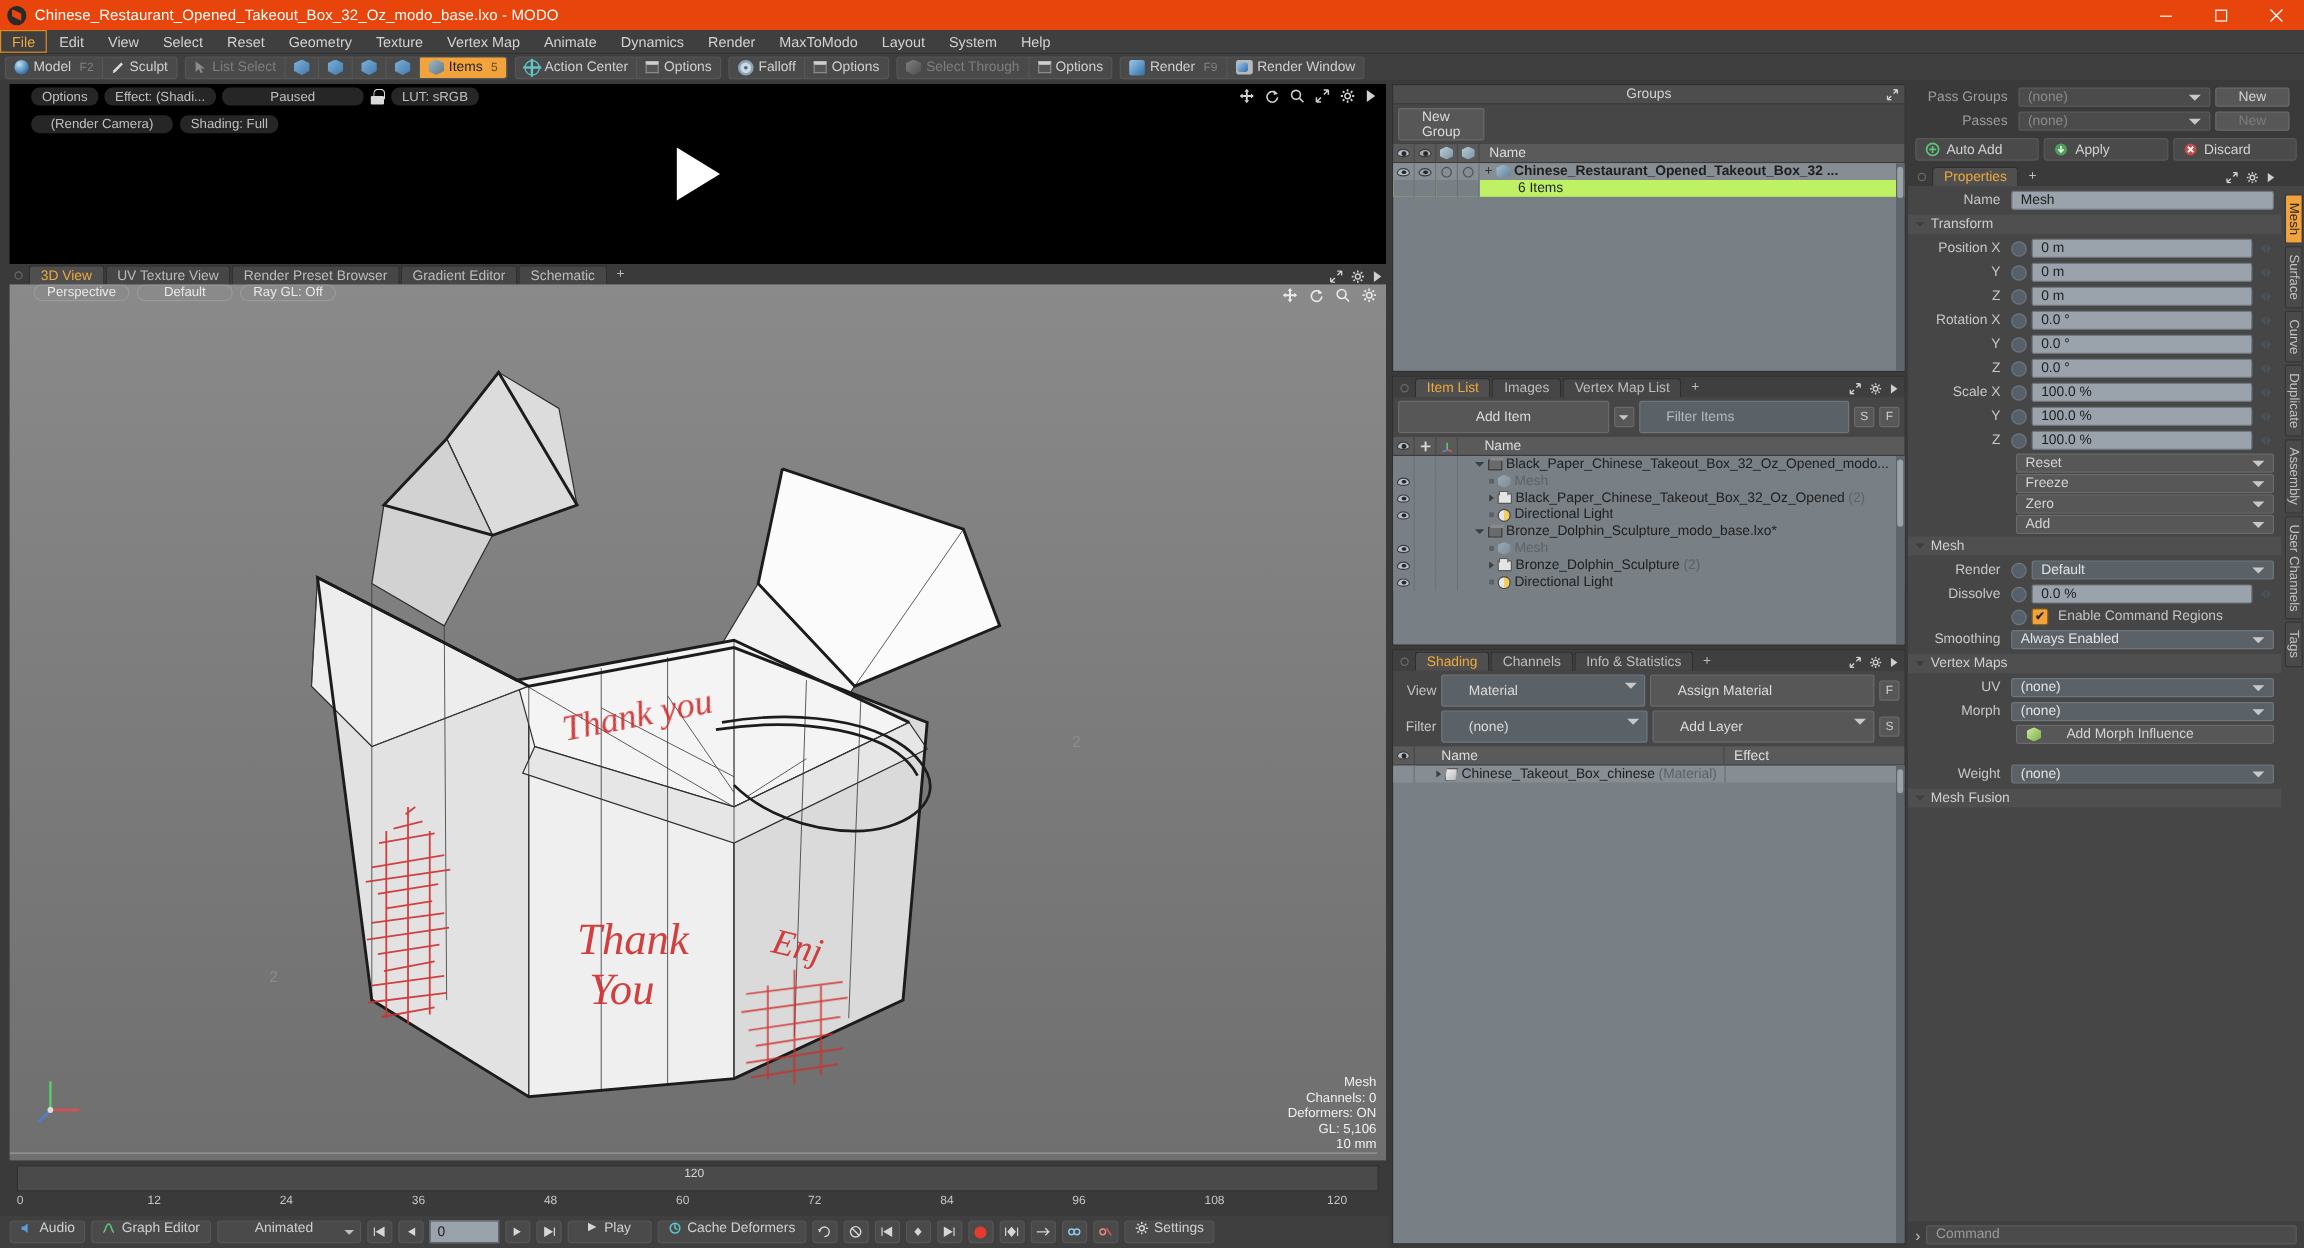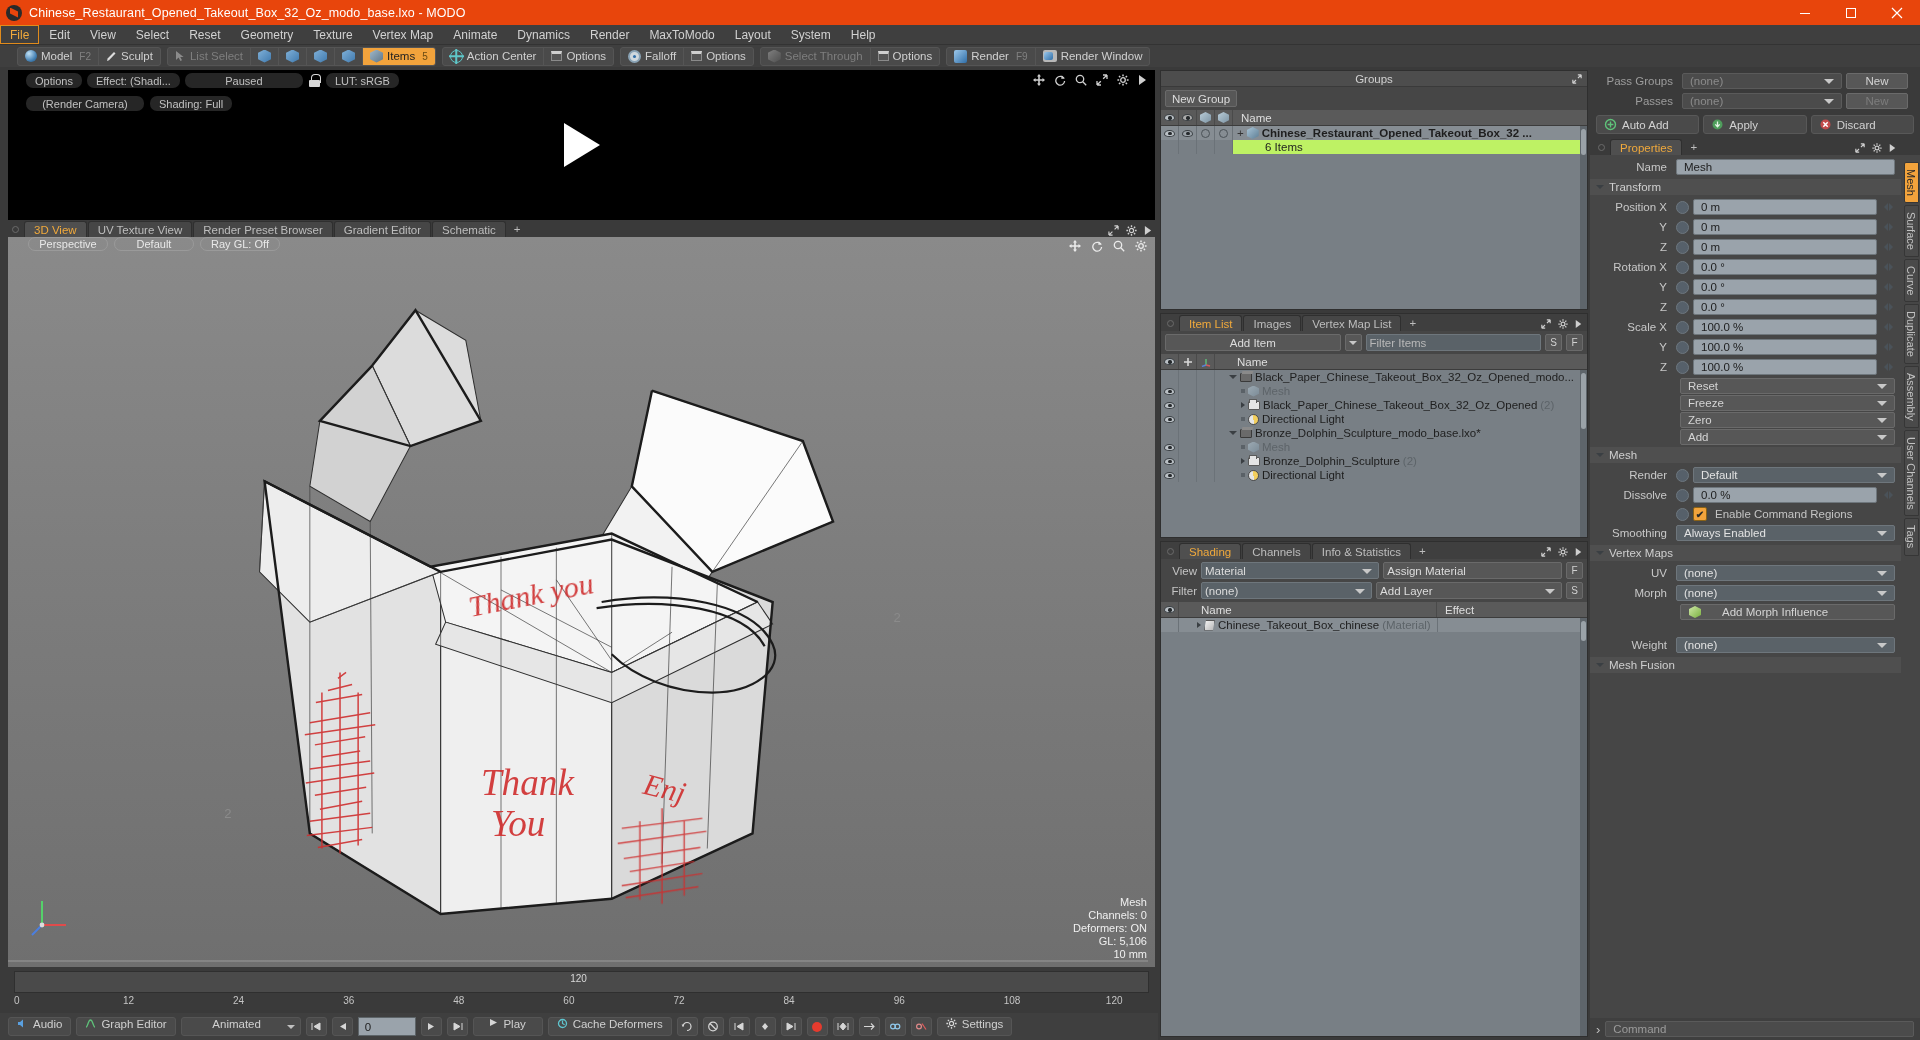--- a/index.html
+++ b/index.html
@@ -17,21 +17,21 @@
   .titlebar .spacer{flex:1}
   .wbtn{width:46px;height:25px;display:flex;align-items:center;justify-content:center;color:#fff;font-size:13px;}
   .wbtn svg{display:block}
 
   
   .menubar{height:20px;background:#3f3f3f;display:flex;align-items:stretch;flex:0 0 20px;border-bottom:1px solid #333;}
   .menubar .mi{padding:0 10px;display:flex;align-items:center;font-size:12px;color:#d2d2d2;}
   .menubar .mi.active{border:1px solid #e08b1c;color:#f0a93c;padding:0 9px;}
 
   
-  .toolbar{height:22px;background:#3f3f3f;display:flex;align-items:center;gap:0;flex:0 0 22px;padding-left:17px;}
+  .toolbar{height:22px;background:#3f3f3f;display:flex;align-items:center;gap:0;flex:0 0 22px;padding-left:4px;}
   .tgrp{display:flex;align-items:center;height:19px;border:1px solid #555;border-radius:3px;background:#4a4a4a;margin-right:6px;overflow:hidden;}
   .tbtn{display:flex;align-items:center;gap:4px;height:19px;padding:0 7px;font-size:11.5px;color:#d0d0d0;white-space:nowrap;border-right:1px solid #555;}
   .tbtn:last-child{border-right:none}
   .tbtn.on{background:#f2a33c;color:#222;}
   .tbtn.dim{color:#7e7e7e}
   .tbtn .key{color:#808080;font-size:10px;margin-left:3px}
   .tbtn.on .key{color:#6a4a12}
   .cube{width:13px;height:13px;display:inline-block;background:linear-gradient(135deg,#9fb7c9 0%,#7e97aa 48%,#5f7586 100%);
     clip-path:polygon(50% 0,100% 25%,100% 75%,50% 100%,0 75%,0 25%);}
   .cube.b{background:linear-gradient(135deg,#7fb0d8,#3f79ad)}
@@ -103,21 +103,21 @@
   .recdot{width:10px;height:10px;border-radius:50%;background:#e53b2e}
 
   
   .panel{background:#464646;border:1px solid #2f2f2f;display:flex;flex-direction:column;min-height:0;}
   .ptitle{height:16px;background:#4d4d4d;display:flex;align-items:center;justify-content:center;color:#d2d2d2;font-size:11.5px;position:relative;border-bottom:1px solid #3a3a3a;flex:0 0 16px}
   .ptitle .rr{position:absolute;right:5px;display:flex;gap:6px;color:#cfcfcf}
   .ptabs{height:17px;display:flex;align-items:flex-end;background:#3f3f3f;padding-left:6px;position:relative;flex:0 0 17px}
   .ptabs .rr{position:absolute;right:5px;bottom:2px;display:flex;gap:7px;color:#cfcfcf;align-items:center}
   .ctrlrow{display:flex;align-items:center;gap:4px;padding:3px 4px;background:#464646;flex:0 0 auto}
   .lbl{font-size:11.5px;color:#c4c4c4;white-space:nowrap}
-  .fld{height:17px;background:#5a6268;border:1px solid #6e767c;color:#dcdcdc;font-size:11.5px;display:flex;align-items:center;padding:0 3px;border-radius:2px;}
+  .fld{height:27px;background:#5a6268;border:1px solid #6e767c;color:#dcdcdc;font-size:11.5px;display:flex;align-items:center;padding:0 22px;border-radius:2px;}
   .fld.drop{position:relative;padding-right:18px}
   .fld.drop:after{content:"";position:absolute;right:6px;top:6px;border-left:5px solid transparent;border-right:5px solid transparent;border-top:5px solid #c8c8c8}
   .fld.btnlike{background:#575757;border-color:#6a6a6a}
   .minibtn{width:17px;height:17px;background:#575757;border:1px solid #6a6a6a;border-radius:2px;display:flex;align-items:center;justify-content:center;font-size:10px;color:#d0d0d0}
   .listhdr{height:16px;background:#5a5a5a;display:flex;align-items:center;font-size:11.5px;color:#dedede;border-bottom:1px solid #3c3c3c;flex:0 0 16px}
   .listhdr .col{display:flex;align-items:center;justify-content:center;height:100%;border-right:1px solid #4a4a4a}
   .listbody{flex:1;background:#787f85;overflow:hidden;position:relative}
   .row{height:14px;display:flex;align-items:center;font-size:11.5px;color:#1e1e1e;white-space:nowrap}
   .row .gut{width:18px;height:100%;display:flex;align-items:center;justify-content:center;border-right:1px solid #6b7278;background:#868d93}
   .row .nm{padding-left:4px;display:flex;align-items:center;gap:3px;overflow:hidden}

